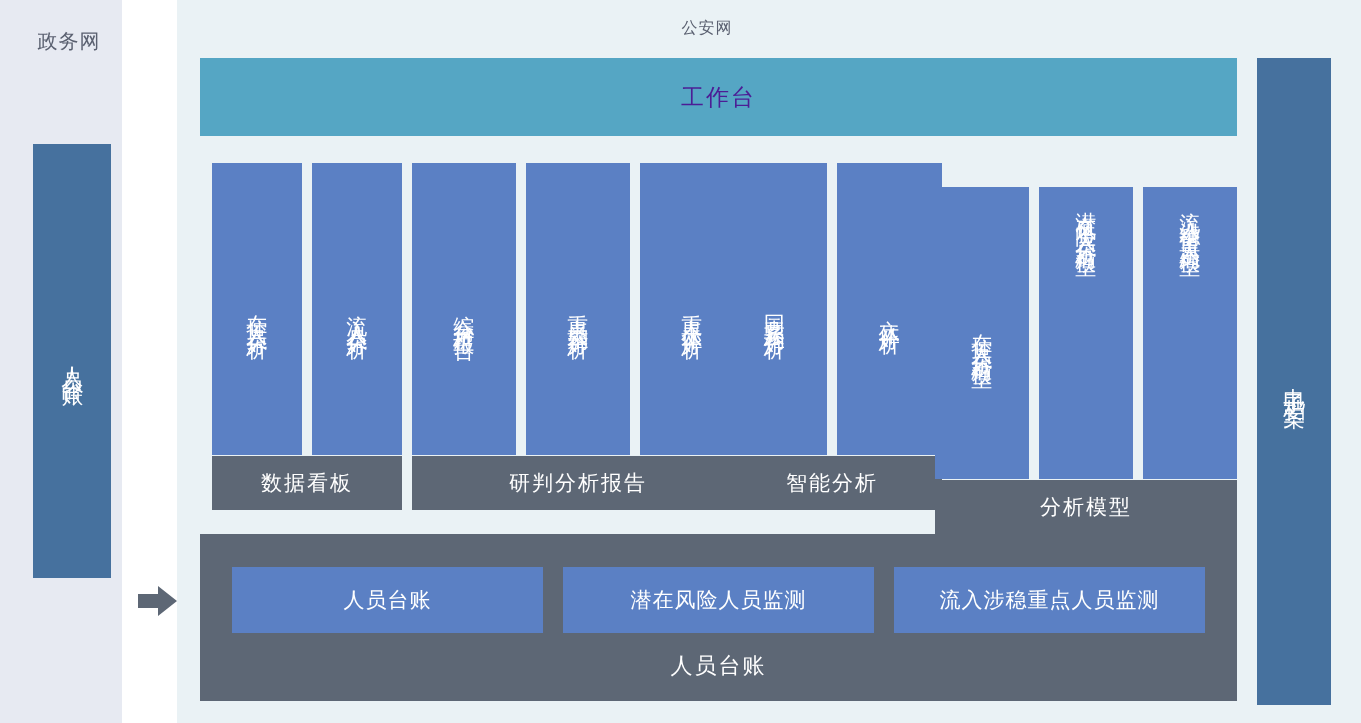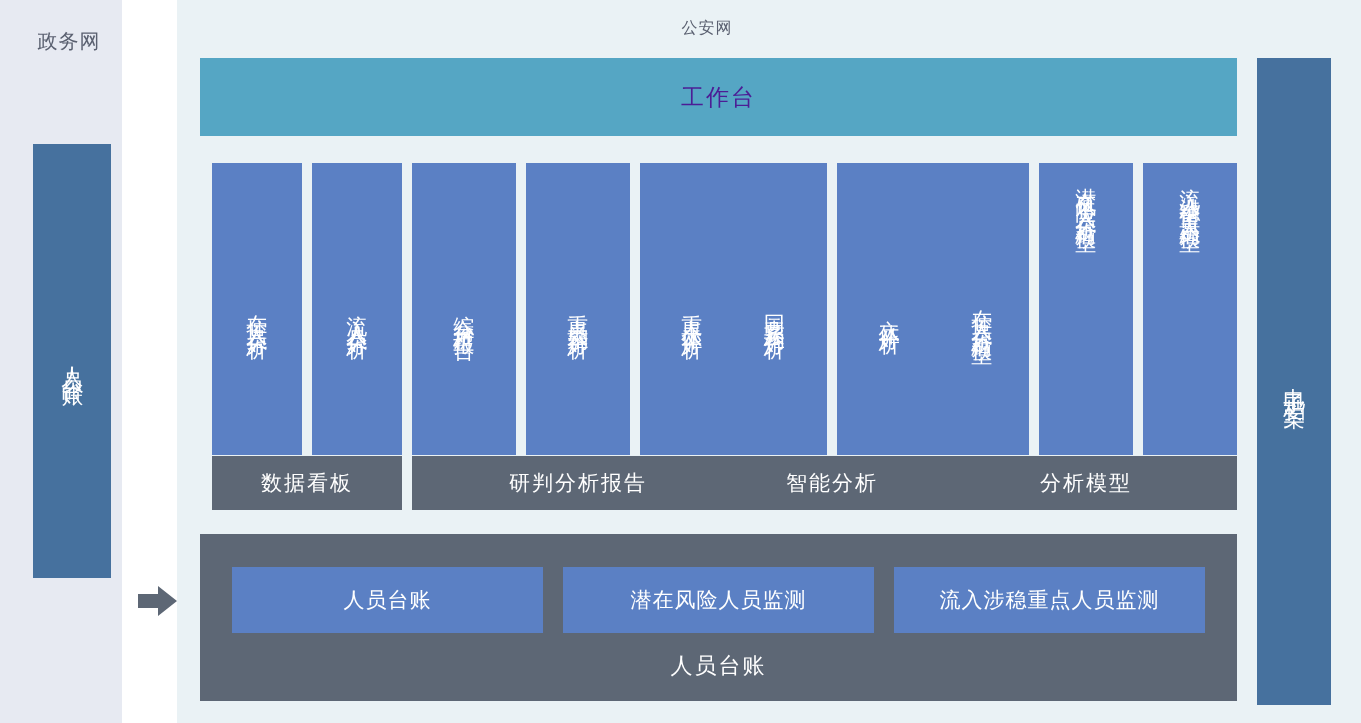--- a/index.html
+++ b/index.html
@@ -138,21 +138,21 @@
     justify-content: center;
     color: #ffffff;
     font-size: 21px;
     letter-spacing: 2px;
   }
 
   
   #group-0 { left: 0px;   width: 190px; margin-left: 12px; }
   #group-1 { left: 212px; width: 332px; }
   #group-2 { left: 522px; width: 196px; padding-left: 24px; }
-  #group-3 { left: 735px; width: 302px; }
+  #group-3 { left: 735px; width: 302px; margin-top: 24px; }
 
   
   .ledger {
     position: absolute;
     left: 23px; top: 534px;
     width: 1037px; height: 167px;
     background: #5d6775;
   }
   .ledger-tiles {
     position: absolute;

